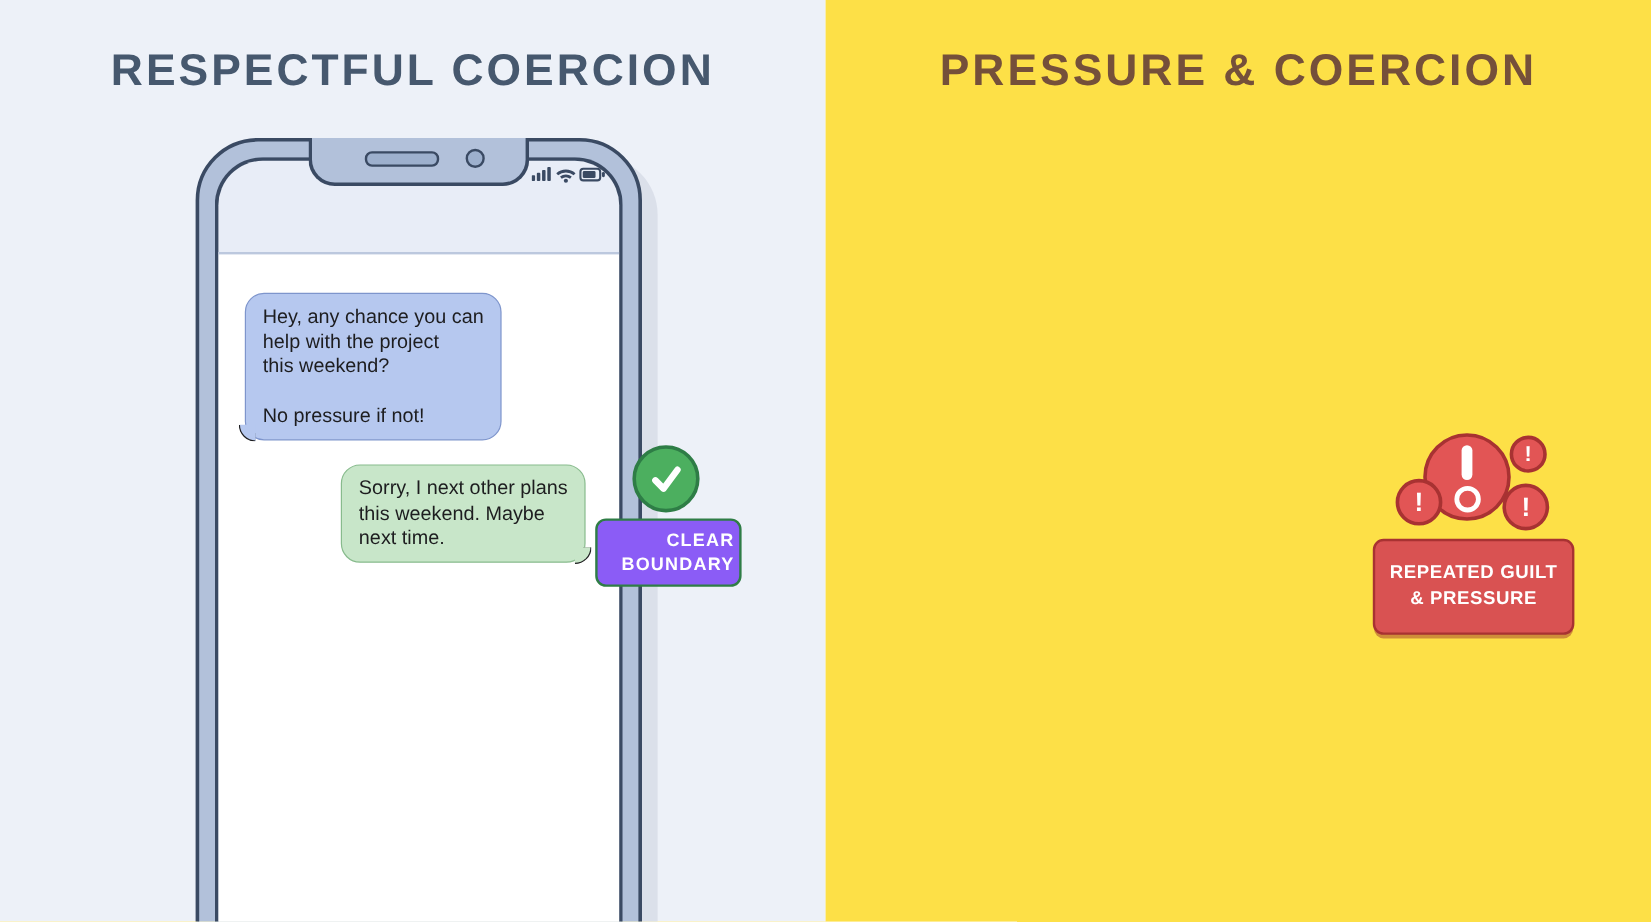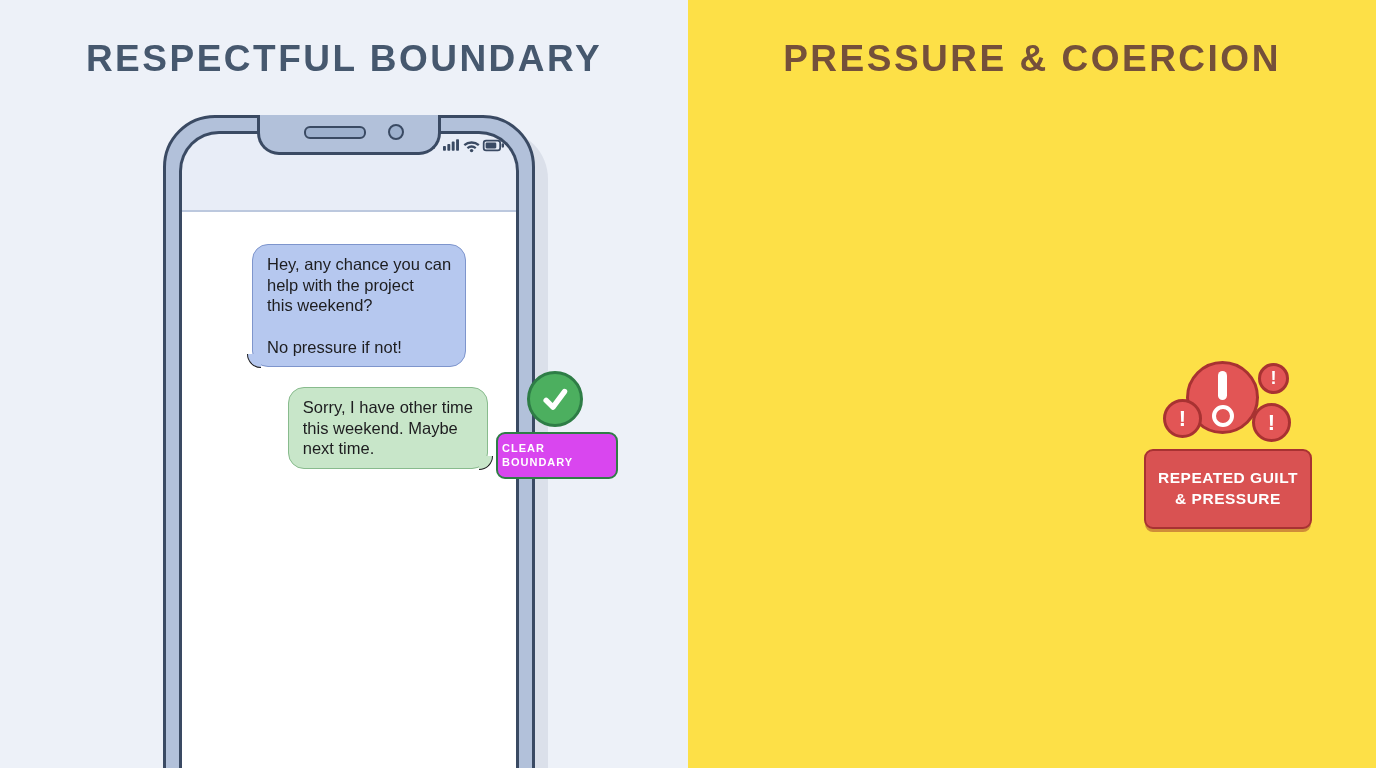--- a/index.html
+++ b/index.html
@@ -79,34 +79,34 @@
     left:-6px; bottom:-1.5px; border-left:1.5px solid; border-bottom:1.5px solid;
     border-bottom-left-radius:14px;
   }
   .tail-r::after{
     right:-6px; bottom:-1.5px; border-right:1.5px solid; border-bottom:1.5px solid;
     border-bottom-right-radius:14px;
   }
   .blue{background:#b6c8ef; border-color:#7e95cc;}
   .green{background:#c8e6c9; border-color:#88bb8d;}
   .self-end{align-self:flex-end;}
-  .phone-left .blue{margin-top:2px;margin-left:48px;}
+  .phone-left .blue{margin-top:2px;}
   .phone-left .green{margin-right:6px;}
 
   
   .check-circle{
     position:absolute; left:527px; top:371px; width:56px; height:56px; z-index:5;
     background:#4caf5f; border:3px solid #2e7d46; border-radius:50%;
     display:flex; align-items:center; justify-content:center; box-sizing:border-box;
   }
   .green-badge{
     position:absolute; left:496px; top:432px; width:122px; z-index:5;
-    background:#d946ef; border:2px solid #2f7d46; border-radius:9px;
-    padding:7px 4px; text-align:left; color:#ffffff; font-weight:bold;
-    font-size:11px; letter-spacing:1px; line-height:1.3; white-space:pre-line;
+    background:#8b5cf6; border:2px solid #2f7d46; border-radius:9px;
+    padding:7px 4px; text-align:right; color:#ffffff; font-weight:bold;
+    font-size:15px; letter-spacing:1px; line-height:1.3; white-space:pre-line;
     box-sizing:border-box;
   }
   .excl{
     position:absolute; z-index:5; background:#e25555; border:3px solid #a83232;
     border-radius:50%; box-sizing:border-box;
     display:flex; flex-direction:column; align-items:center; justify-content:center;
     color:#ffffff; font-weight:bold;
   }
   .excl-big{left:1186px; top:361px; width:73px; height:73px;}
   .excl-tr {left:1258px; top:363px; width:31px; height:31px; font-size:18px;}
@@ -121,36 +121,36 @@
     font-size:15.5px; letter-spacing:0.5px; line-height:1.35; white-space:pre-line;
     box-sizing:border-box; box-shadow:0 4px 0 -1px rgba(150,40,40,0.45);
   }
 </style>
 </head>
 <body>
 
 <div class="canvas">
 
   <div class="half half-left">
-    <div class="panel-title title-left">RESPECTFUL BOUNDARY</div>
+    <div class="panel-title title-left">RESPECTFUL COERCION</div>
 
     <div class="phone phone-left">
       <div class="side-btn sb1"></div>
       <div class="side-btn sb2"></div>
       <div class="side-btn sb3"></div>
       <div class="side-btn sb4"></div>
       <div class="frame">
         <div class="screen">
           <div class="msg-panel">
             <div class="bubble blue tail-l">Hey, any chance you can
 help with the project
 this weekend?
 
 No pressure if not!</div>
-            <div class="bubble green tail-r self-end">Sorry, I have other time
+            <div class="bubble green tail-r self-end">Sorry, I next other plans
 this weekend. Maybe
 next time.</div>
           </div>
         </div>
         <div class="notch">
           <div class="speaker"></div>
           <div class="camera"></div>
         </div>
         <svg class="status" width="62" height="16" viewBox="0 0 64 16">
           <g fill="currentColor">

